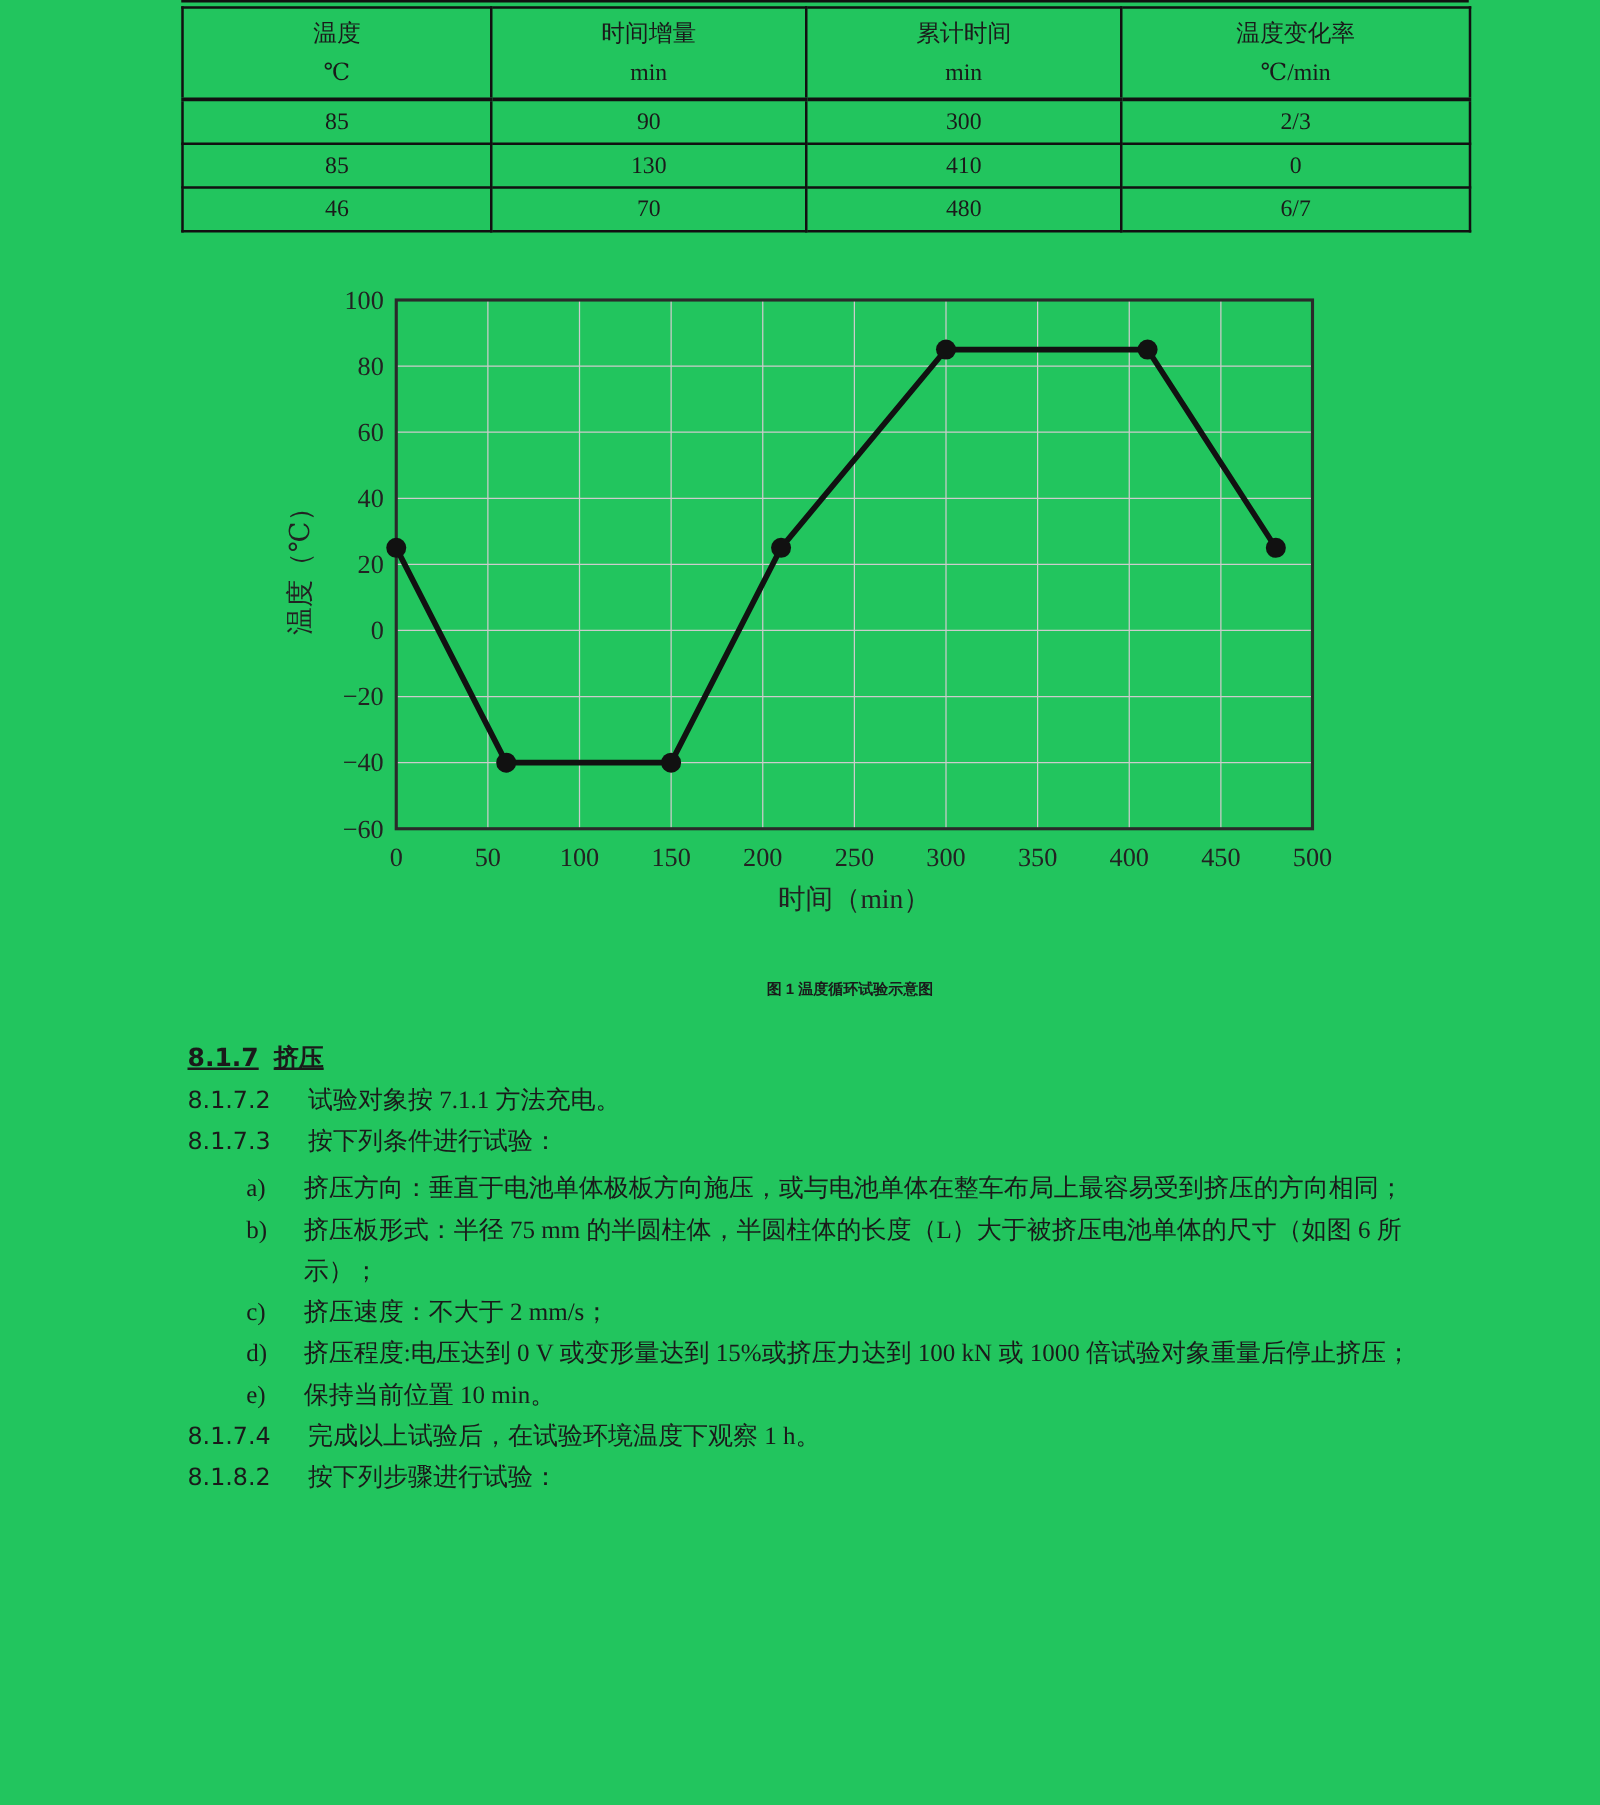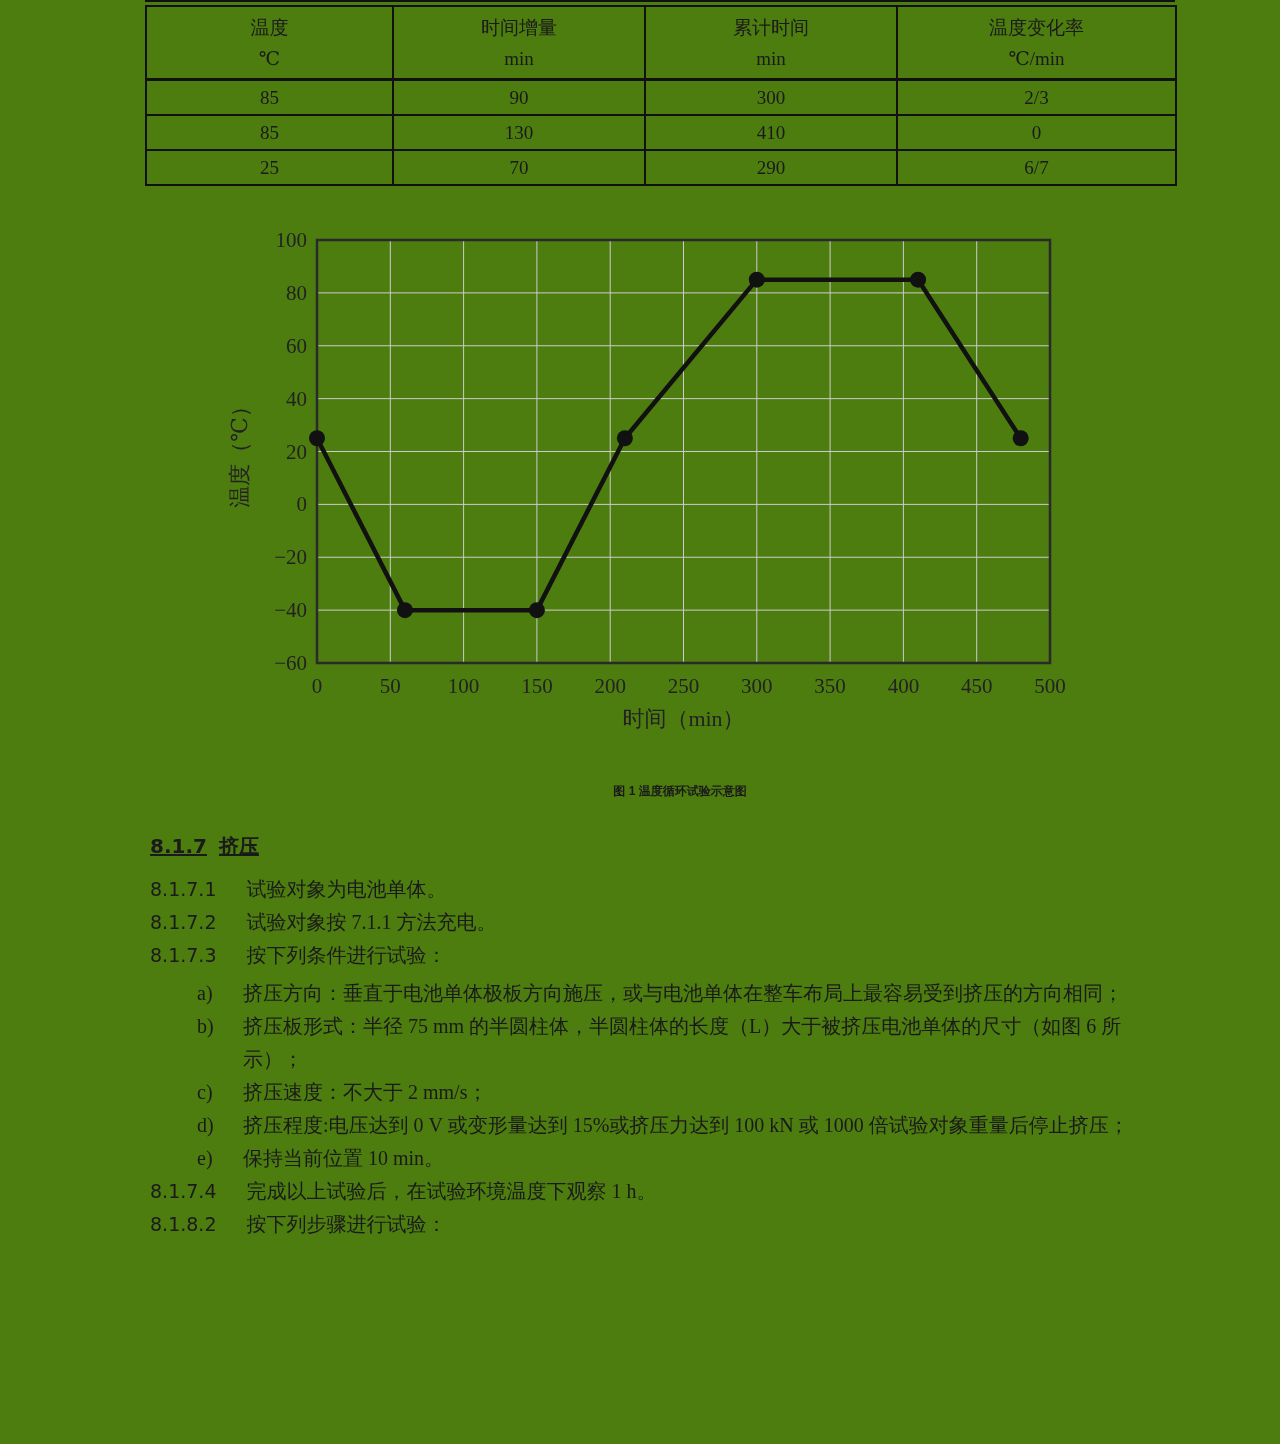--- a/index.html
+++ b/index.html
@@ -1,20 +1,20 @@
 <!DOCTYPE html>
 <html><head>
 <meta charset="utf-8">
 <style>
   html,body{margin:0;padding:0;}
   .page{
     position:relative;
     width:1280px;
     height:1444px;
-    background:#4d7c0f;
+    background:#22c55e;
     color:#1a1a1a;
     font-family:"Liberation Serif","DejaVu Serif",serif;
     overflow:hidden;
   }
   .top-line{
     position:absolute;
     left:145px; top:0;
     width:1030px; height:2px;
     background:#111;
   }
@@ -135,23 +135,23 @@
         <td>300</td>
         <td>2/3</td>
       </tr>
       <tr>
         <td>85</td>
         <td>130</td>
         <td>410</td>
         <td>0</td>
       </tr>
       <tr>
-        <td>25</td>
+        <td>46</td>
         <td>70</td>
-        <td>290</td>
+        <td>480</td>
         <td>6/7</td>
       </tr>
     </tbody>
   </table>
 
   <div class="chart-wrap">
     <svg width="850" height="515" viewBox="0 0 850 515">
         <line x1="97" y1="10" x2="97" y2="433" stroke="#cccccc" stroke-width="1"></line>
         <line x1="170.3" y1="10" x2="170.3" y2="433" stroke="#cccccc" stroke-width="1"></line>
         <line x1="243.6" y1="10" x2="243.6" y2="433" stroke="#cccccc" stroke-width="1"></line>
@@ -205,23 +205,20 @@
         <text x="27" y="221.5" text-anchor="middle" font-size="22" fill="#222" transform="rotate(-90 27 221.5)">温度（℃）</text>
       </svg>
   </div>
 
   <div class="fig-caption">图 1 温度循环试验示意图</div>
 
   <div class="sec-heading">
     <span class="sec-num">8.1.7</span><span>挤压</span>
   </div>
 
-  <p class="para para-first">
-    <span class="num">8.1.7.1</span><span>试验对象为电池单体。</span>
-  </p>
   <p class="para">
     <span class="num">8.1.7.2</span><span>试验对象按 7.1.1 方法充电。</span>
   </p>
   <p class="para">
     <span class="num">8.1.7.3</span><span>按下列条件进行试验：</span>
   </p>
 
   <div class="list">
     <div class="list-item">
       <span class="item-label">a)</span>

